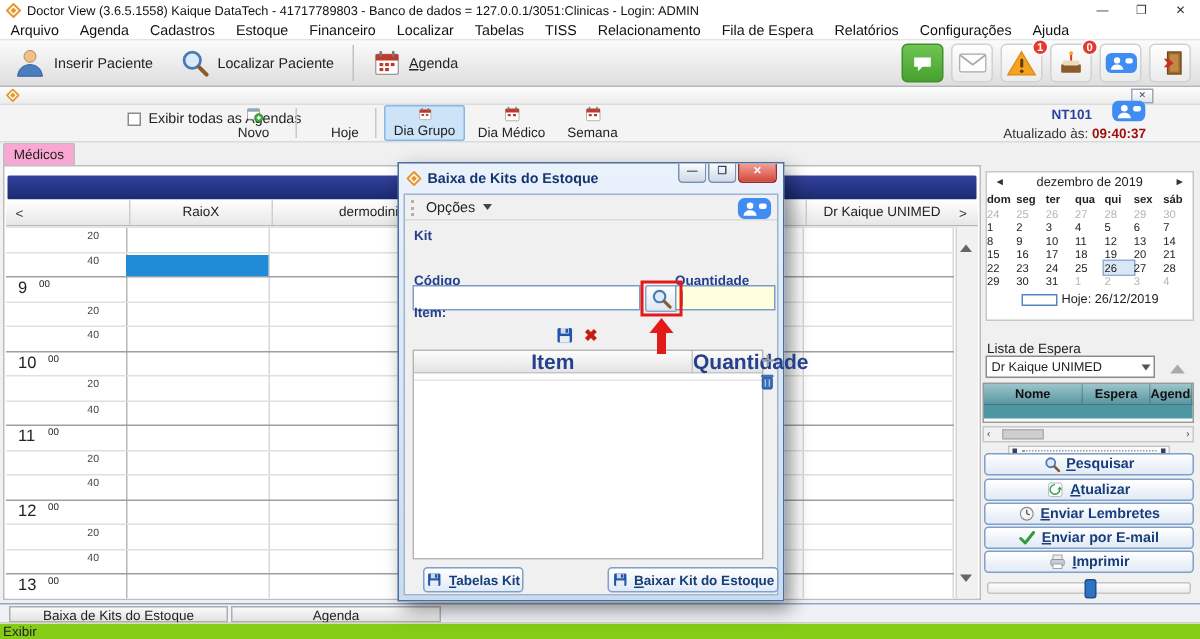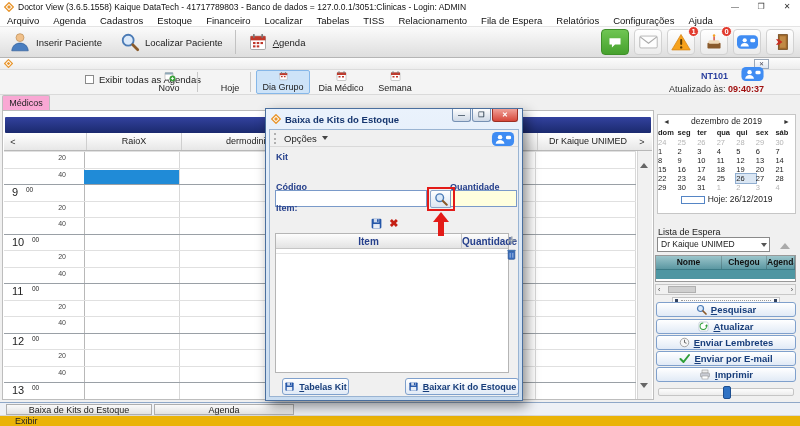--- a/index.html
+++ b/index.html
@@ -163,38 +163,38 @@
   .ann-rect { position:absolute; left:157px; top:57px; width:28px; height:24px; border:2px solid #e31b18; z-index:5; }
   .ann-arrow { position:absolute; left:163px; top:82px; z-index:5; }
   .ann-arrow .head { width:0; height:0; border-left:8px solid transparent; border-right:8px solid transparent;
                      border-bottom:10px solid #e31b18; }
   .ann-arrow .stem { width:6px; height:14px; background:#e31b18; margin-left:5px; }
   .mini-icons { position:absolute; left:0; right:20px; top:87px; text-align:center; }
   .x-glyph { color:#c51f14; font-weight:bold; font-size:11px; vertical-align:middle; margin-left:4px; }
   .item-table { position:absolute; left:5px; top:103px; width:234px; height:140px; border:1px solid #b5b5b5;
                 background:#fff; }
   .it-head { position:relative; height:15px; background:linear-gradient(#fdfdfd,#e3e3e3);
-             border-bottom:1px solid #c5c5c5; font-size:10px; font-weight:bold; color:#26408c; }
+             border-bottom:1px solid #c5c5c5; font-size:14px; font-weight:bold; color:#26408c; }
   .it-head .c1 { position:absolute; left:0; width:186px; text-align:center; line-height:15px;
                  border-right:1px solid #c5c5c5; }
   .it-head .c2 { position:absolute; left:186px; right:0; text-align:center; line-height:15px; }
   .it-sub { height:5px; border-bottom:1px solid #e4e4e4; }
   .side-plus { position:absolute; right:2px; top:105px; color:#9aa4ae; font-size:10px; font-weight:bold; }
   .side-trash { position:absolute; right:1px; top:118px; }
   .d-btn { position:absolute; top:248px; height:17px; border:1px solid #7fa0cc; border-radius:3px;
            background:linear-gradient(#ffffff,#e1eaf6); display:flex; align-items:center; justify-content:center;
            gap:4px; font-size:9px; font-weight:bold; color:#173d7a; }
 
   
   .taskbar { position:absolute; left:0; top:402px; width:800px; height:13px; background:#eef1f6;
              border-top:1px solid #8fa8c8; }
   .task-tab { position:absolute; top:1px; height:11px; background:linear-gradient(#fafafa,#e2e2e2);
               border:1px solid #aeaeae; font-size:9px; line-height:10px; text-align:center; }
-  .statusbar { position:absolute; left:0; top:415px; width:800px; height:11px; background:#eab308;
-               border-top:1px solid #d8d8d8; font-size:9px; padding-left:15px; line-height:11px; }
+  .statusbar { position:absolute; left:0; top:415px; width:800px; height:11px; background:#84cc16;
+               border-top:1px solid #d8d8d8; font-size:9px; padding-left:2px; line-height:11px; }
 </style>
 </head>
 <body>
 
 <div id="app">
 
   <div class="titlebar">
     <svg width="10" height="10" viewBox="0 0 12 12">
         <path d="M6 0.8 11.2 6 6 11.2 0.8 6z" fill="#fff" stroke="#e8962e" stroke-width="1.6"></path>
         <path d="M6 3.6 8.4 6 6 8.4 3.6 6z" fill="#e8962e"></path>
@@ -516,21 +516,21 @@
 
   <span class="wait-label">Lista de Espera</span>
   <div class="wait-dd">
     <span>Dr Kaique UNIMED</span>
     <span class="dd-chev"></span>
   </div>
   <span class="dd-up"></span>
   <div class="wait-table">
     <div class="wt-head">
       <span style="width:66px">Nome</span>
-      <span style="width:45px">Chegou</span>
+      <span style="width:45px">Espera</span>
       <span style="flex:1">Agenda</span>
     </div>
     <div class="wt-row"></div>
   </div>
   <div class="wait-hscroll">
     <span class="hs-arrow" style="left:2px">‹</span>
     <span class="hs-thumb"></span>
     <span class="hs-arrow" style="right:2px">›</span>
   </div>
   <div class="pager">

